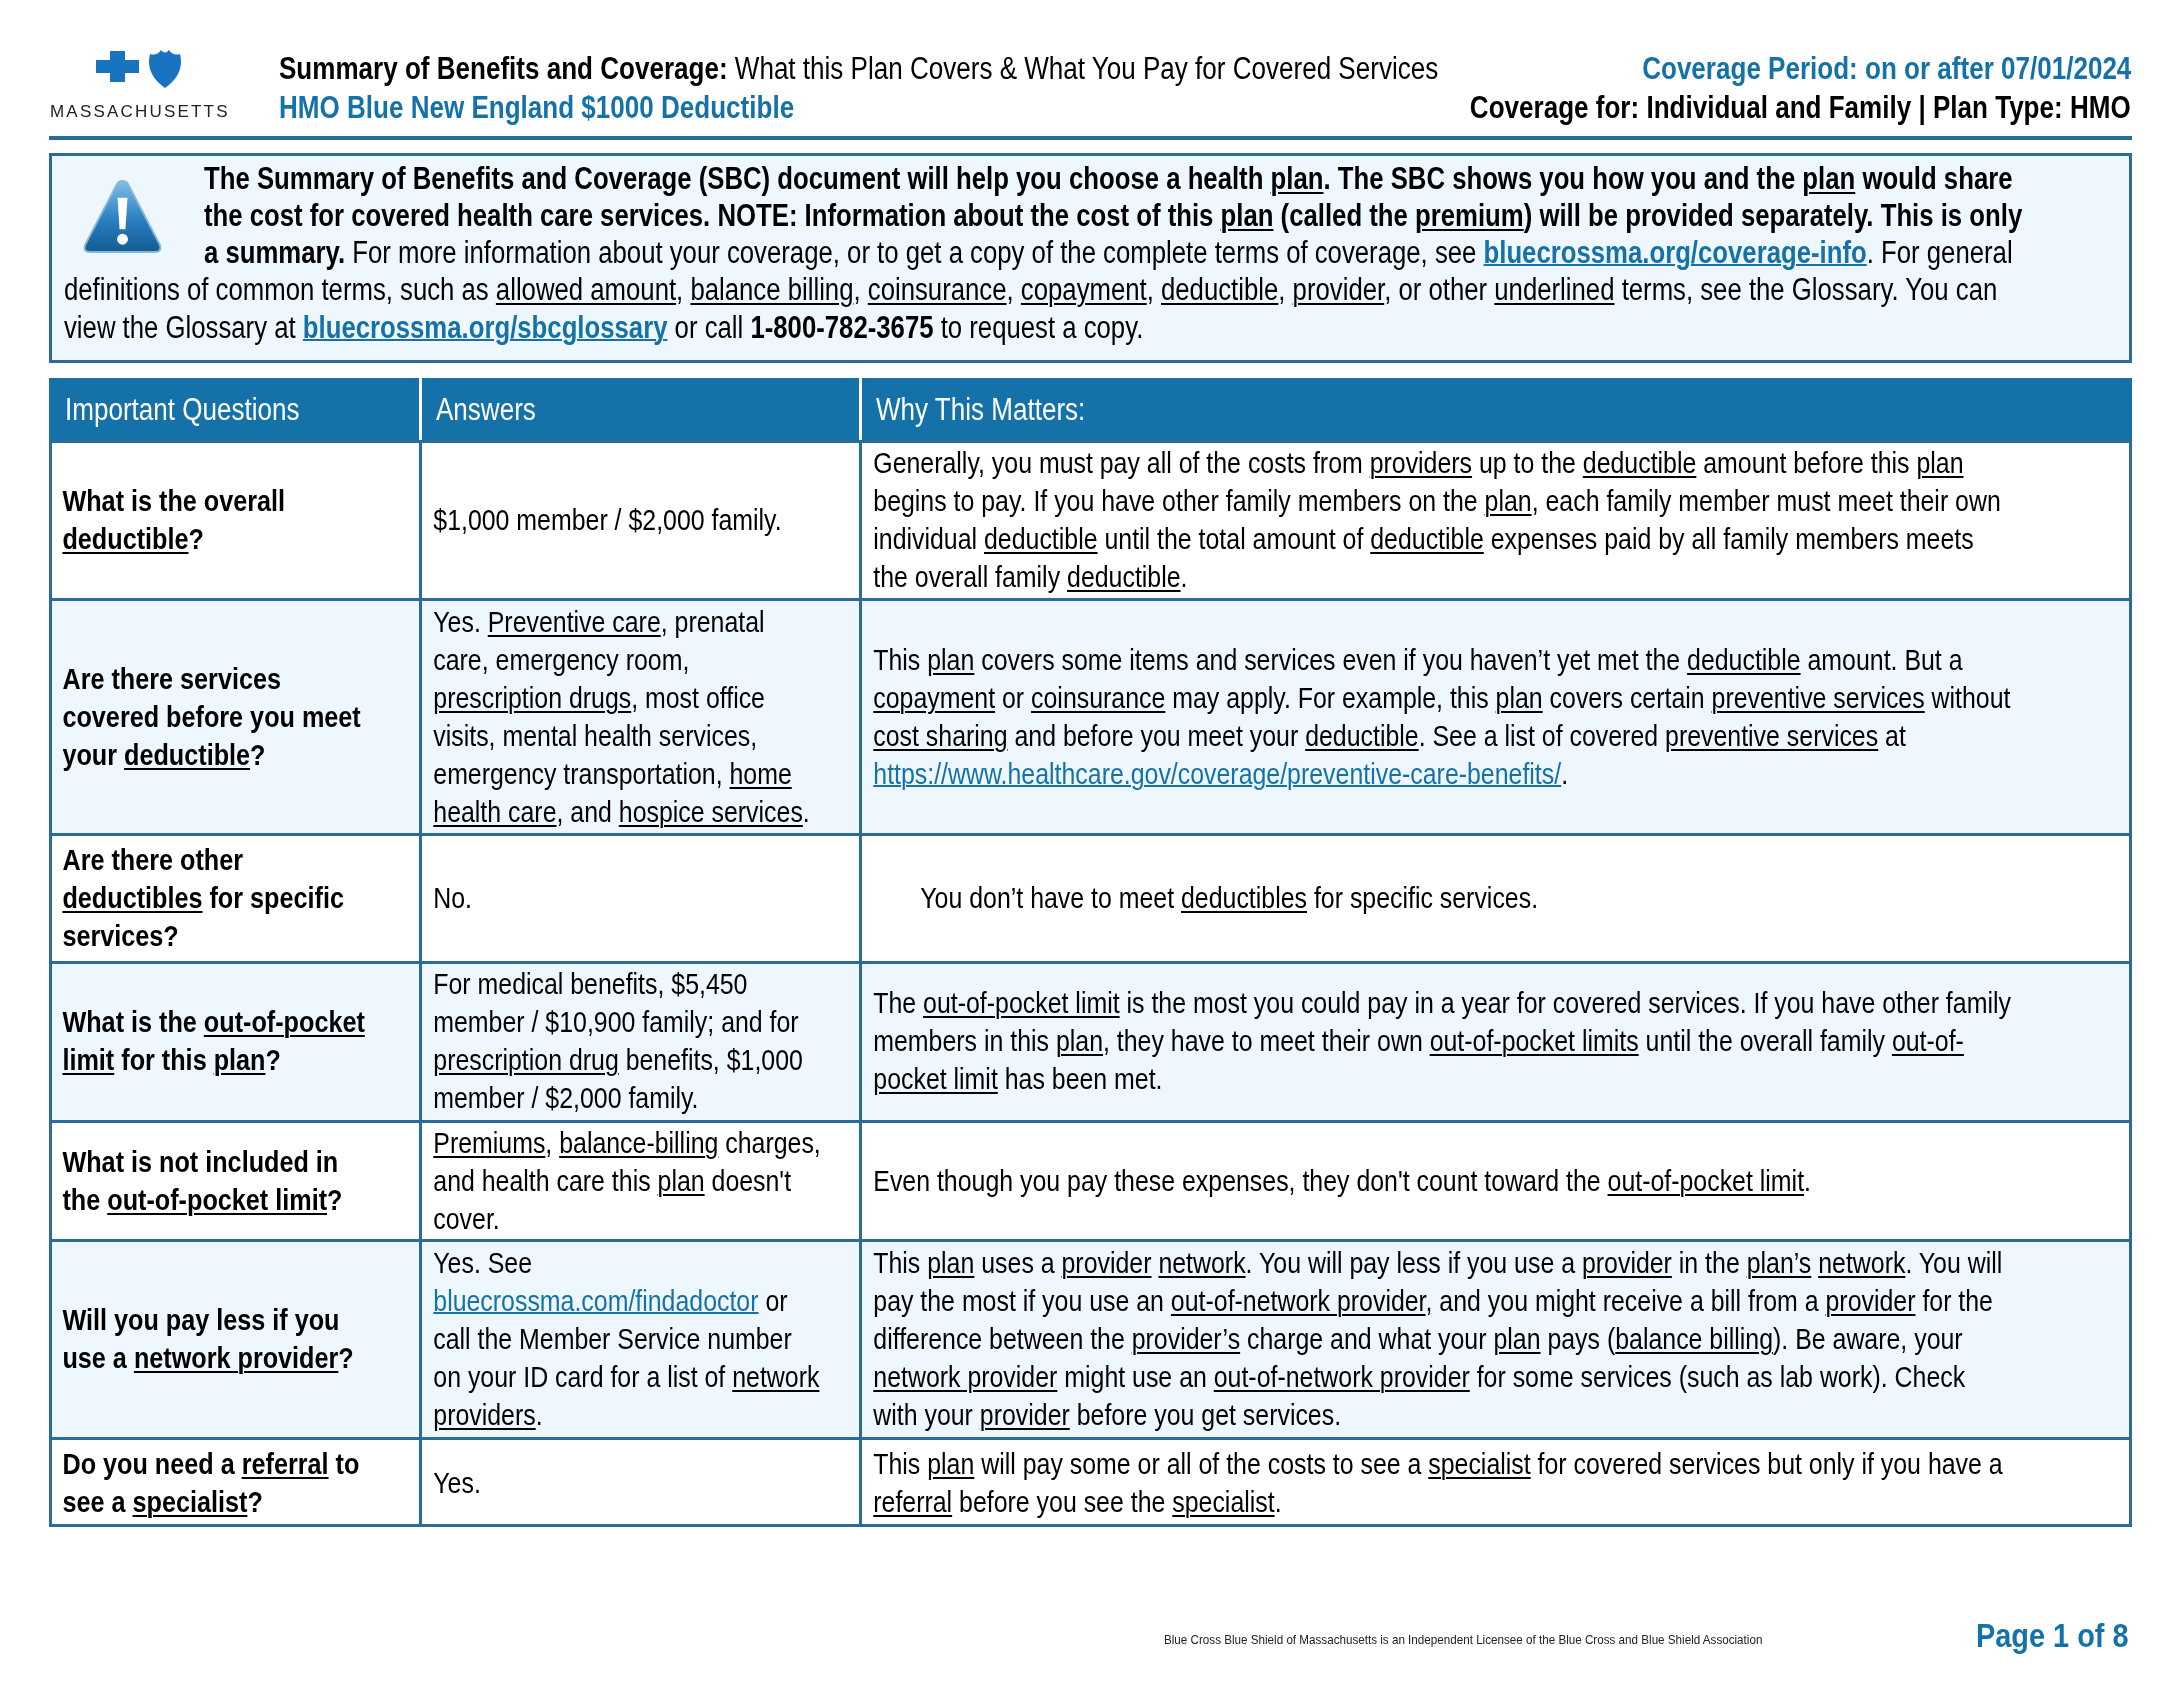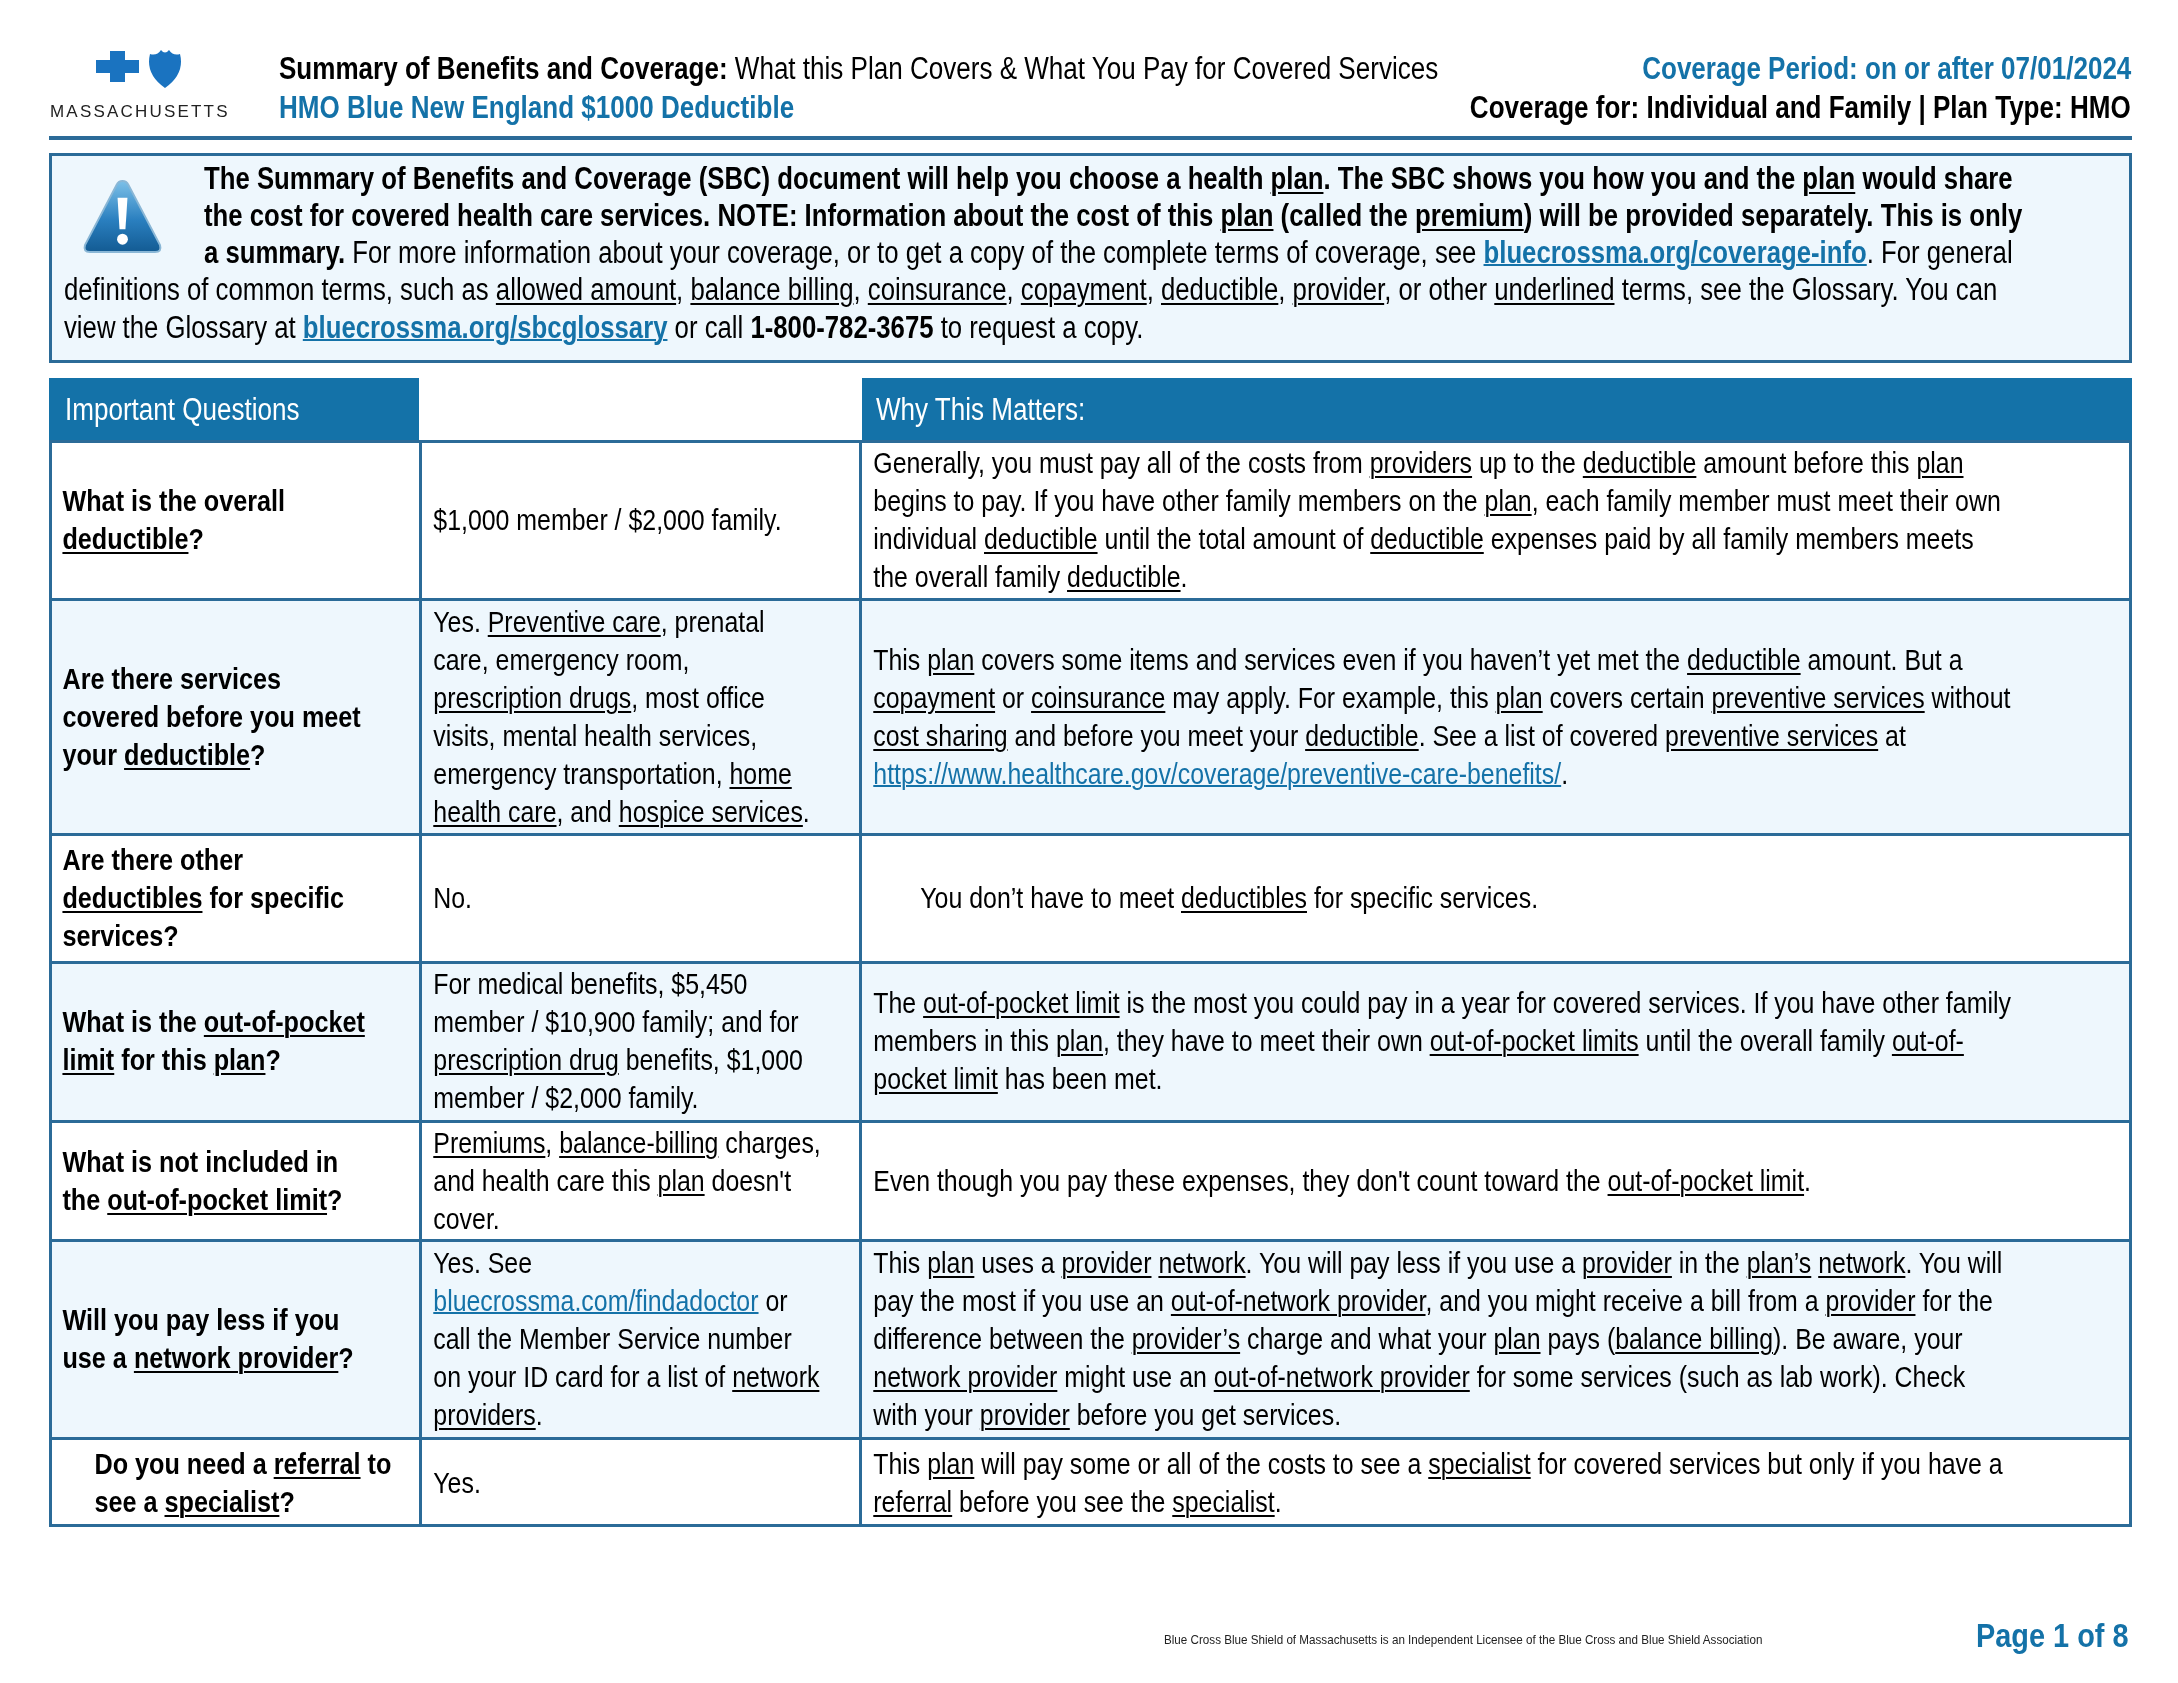--- a/index.html
+++ b/index.html
@@ -72,20 +72,23 @@
     <div class="intro-line" style="left: 204px; top: 197px;"><span style="font-weight: bold;">the cost for covered health care services. NOTE: Information about the cost of this </span><span class="u" style="font-weight: bold;">plan</span><span style="font-weight: bold;"> (called the </span><span class="u" style="font-weight: bold;">premium</span><span style="font-weight: bold;">) will be provided separately. This is only</span></div>
     <div class="intro-line" style="left: 204px; top: 234px;"><span style="font-weight: bold;">a summary.</span><span> For more information about your coverage, or to get a copy of the complete terms of coverage, see </span><a class="lnk" href="#" style="font-weight: bold;">bluecrossma.org/coverage-info</a><span>. For general</span></div>
     <div class="intro-line" style="left: 64px; top: 271px;"><span>definitions of common terms, such as </span><span class="u">allowed amount</span><span>, </span><span class="u">balance billing</span><span>, </span><span class="u">coinsurance</span><span>, </span><span class="u">copayment</span><span>, </span><span class="u">deductible</span><span>, </span><span class="u">provider</span><span>, or other </span><span class="u">underlined</span><span> terms, see the Glossary. You can</span></div>
     <div class="intro-line" style="left: 64px; top: 309px;"><span>view the Glossary at </span><a class="lnk" href="#" style="font-weight: bold;">bluecrossma.org/sbcglossary</a><span> or call </span><span style="font-weight: bold;">1-800-782-3675</span><span> to request a copy.</span></div>
   </div>
 
 <div id="tbl" class="abs">
   <div class="thead" style="left:0;width:371px;">
       <span>Important Questions</span>
     </div>
+  <div class="thead" style="left:371px;width:440px;">
+      <span>Answers</span>
+    </div>
   <div class="thead" style="left:811px;width:1272px;">
       <span>Why This Matters:</span>
     </div>
   <div class="hsep" style="left:370px;"></div>
   <div class="hsep" style="left:810px;"></div>
   <div id="tbody">
       <div class="row" style="top: 63px; height: 157px;">
         <div class="cell q" style="left: 0px; width: 371px;">
           <div class="txt">
             <div><span>What is the overall</span></div>
@@ -215,21 +218,21 @@
           <div class="txt">
             <div><span>This </span><span class="u">plan</span><span> uses a </span><span class="u">provider</span><span> </span><span class="u">network</span><span>. You will pay less if you use a </span><span class="u">provider</span><span> in the </span><span class="u">plan’s</span><span> </span><span class="u">network</span><span>. You will</span></div>
             <div><span>pay the most if you use an </span><span class="u">out-of-network provider</span><span>, and you might receive a bill from a </span><span class="u">provider</span><span> for the</span></div>
             <div><span>difference between the </span><span class="u">provider’s</span><span> charge and what your </span><span class="u">plan</span><span> pays (</span><span class="u">balance billing</span><span>). Be aware, your</span></div>
             <div><span class="u">network provider</span><span> might use an </span><span class="u">out-of-network provider</span><span> for some services (such as lab work). Check</span></div>
             <div><span>with your </span><span class="u">provider</span><span> before you get services.</span></div>
           </div>
         </div>
       </div>
       <div class="row" style="top: 1060px; height: 89px;">
-        <div class="cell q" style="left: 0px; width: 371px; margin-left: 32px;">
+        <div class="cell q" style="left: 0px; width: 371px;">
           <div class="txt">
             <div><span>Do you need a </span><span class="u">referral</span><span> to</span></div>
             <div><span>see a </span><span class="u">specialist</span><span>?</span></div>
           </div>
         </div>
         <div class="cell" style="left: 371px; width: 440px;">
           <div class="txt">
             <div><span>Yes.</span></div>
           </div>
         </div>

